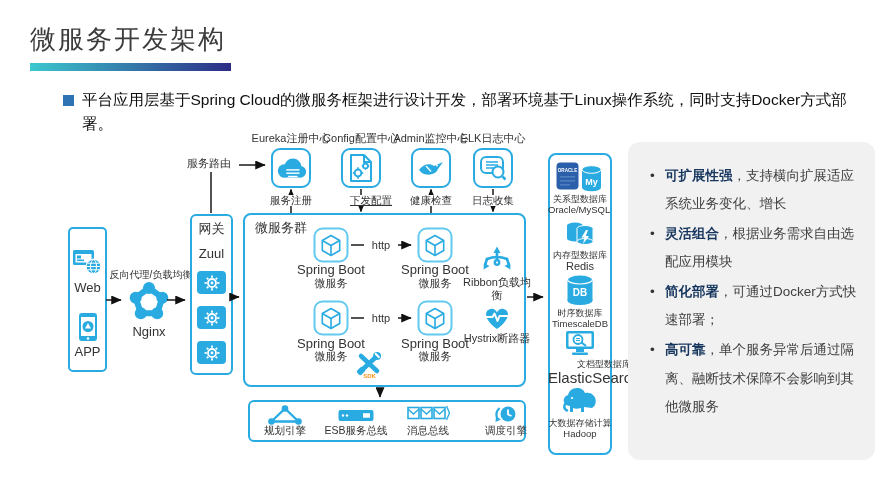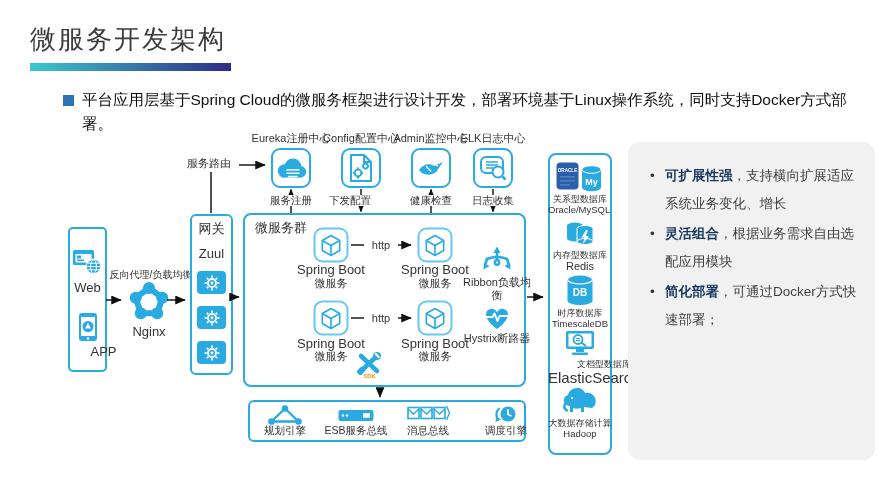--- a/index.html
+++ b/index.html
@@ -97,21 +97,21 @@
   <div class="abs lbl lbl12 ctr" style="left:68px;top:281px;width:39px;">Web</div>
   <div class="abs" style="left:78px;top:312px;">
     <svg width="20" height="30" viewBox="0 0 20 30">
       <rect x="1" y="1" width="18" height="28" rx="3" fill="#29ABE2"></rect>
       <rect x="3" y="5" width="14" height="19" fill="#fff"></rect>
       <circle cx="10" cy="14.5" r="5.5" fill="#29ABE2"></circle>
       <path d="M7,16.5 L10,11 L13,16.5 Z" fill="#fff"></path>
       <circle cx="10" cy="26.5" r="1.3" fill="#fff"></circle>
     </svg>
   </div>
-  <div class="abs lbl lbl12 ctr" style="left:84px;top:345px;width:39px;">APP</div>
+  <div class="abs lbl lbl12 ctr" style="left:68px;top:345px;width:39px;">APP</div>
 
   <div class="abs lbl ctr" style="left:102px;top:268px;width:98px;font-size:10px;">反向代理/负载均衡</div>
   <div class="abs" style="left:127px;top:279px;">
     <svg width="44" height="44" viewBox="0 0 44 44">
       <polygon points="22,9 35.3,18.7 30.2,34.3 13.8,34.3 8.7,18.7" fill="none" stroke="#29ABE2" stroke-width="6" stroke-linejoin="round"></polygon>
       <circle cx="22" cy="9" r="6" fill="#29ABE2"></circle>
       <circle cx="35.3" cy="18.7" r="6" fill="#29ABE2"></circle>
       <circle cx="30.2" cy="34.3" r="6" fill="#29ABE2"></circle>
       <circle cx="13.8" cy="34.3" r="6" fill="#29ABE2"></circle>
       <circle cx="8.7" cy="18.7" r="6" fill="#29ABE2"></circle>
@@ -227,21 +227,21 @@
           <line x1="7" y1="8" x2="19" y2="8"></line>
           <line x1="7" y1="11" x2="19" y2="11"></line>
           <line x1="7" y1="14" x2="15" y2="14"></line>
         </g>
       <circle cx="19" cy="18" r="5.5" fill="#fff" stroke="#29ABE2" stroke-width="2"></circle>
       <line x1="23.5" y1="22.5" x2="26.5" y2="25.5" stroke="#29ABE2" stroke-width="2.5"></line>
     </svg>
   </div>
 
   <div class="abs lbl lbl10 ctr whitebg" style="left:268px;top:195px;width:46px;">服务注册</div>
-  <div class="abs lbl lbl10 ctr whitebg" style="left:327px;top:195px;width:46px;">下发配置</div>
+  <div class="abs lbl lbl10 ctr whitebg" style="left:348px;top:195px;width:46px;text-decoration:underline;">下发配置</div>
   <div class="abs lbl lbl10 ctr whitebg" style="left:408px;top:195px;width:46px;">健康检查</div>
   <div class="abs lbl lbl10 ctr whitebg" style="left:470px;top:195px;width:46px;">日志收集</div>
 
   <div class="abs blue-box" style="left:243px;top:213px;width:283px;height:174px;"></div>
   <div class="abs lbl lbl12" style="left:255px;top:221px;">微服务群</div>
 
   <div class="abs" style="left:313px;top:227px;">
     <svg class="node-box" width="36" height="36" viewBox="0 0 36 36">
         <rect x="1.5" y="1.5" width="33" height="33" rx="8" fill="#fff" stroke="#63C9F0" stroke-width="2"></rect>
         <polygon points="18,8.5 26.7,13.5 26.7,23.5 18,28.5 9.3,23.5 9.3,13.5" fill="none" stroke="#29ABE2" stroke-width="1.6" stroke-linejoin="round"></polygon>
@@ -452,16 +452,17 @@
     </svg>
   </div>
   <div class="abs lbl lbl9 ctr" style="left:548px;top:418px;width:64px;">大数据存储计算</div>
   <div class="abs lbl ctr" style="left:548px;top:428px;width:64px;font-size:9.5px;">Hadoop</div>
 
   <div class="abs panel">
     <ul>
       <li><span class="lead">可扩展性强</span><span>，支持横向扩展适应系统业务变化、增长</span></li>
       <li><span class="lead">灵活组合</span><span>，根据业务需求自由选配应用模块</span></li>
       <li><span class="lead">简化部署</span><span>，可通过Docker方式快速部署；</span></li>
+      <li><span class="lead">高可靠</span><span>，单个服务异常后通过隔离、融断技术保障不会影响到其他微服务</span></li>
     </ul>
   </div>
 
 </div>
 
 </body></html>

